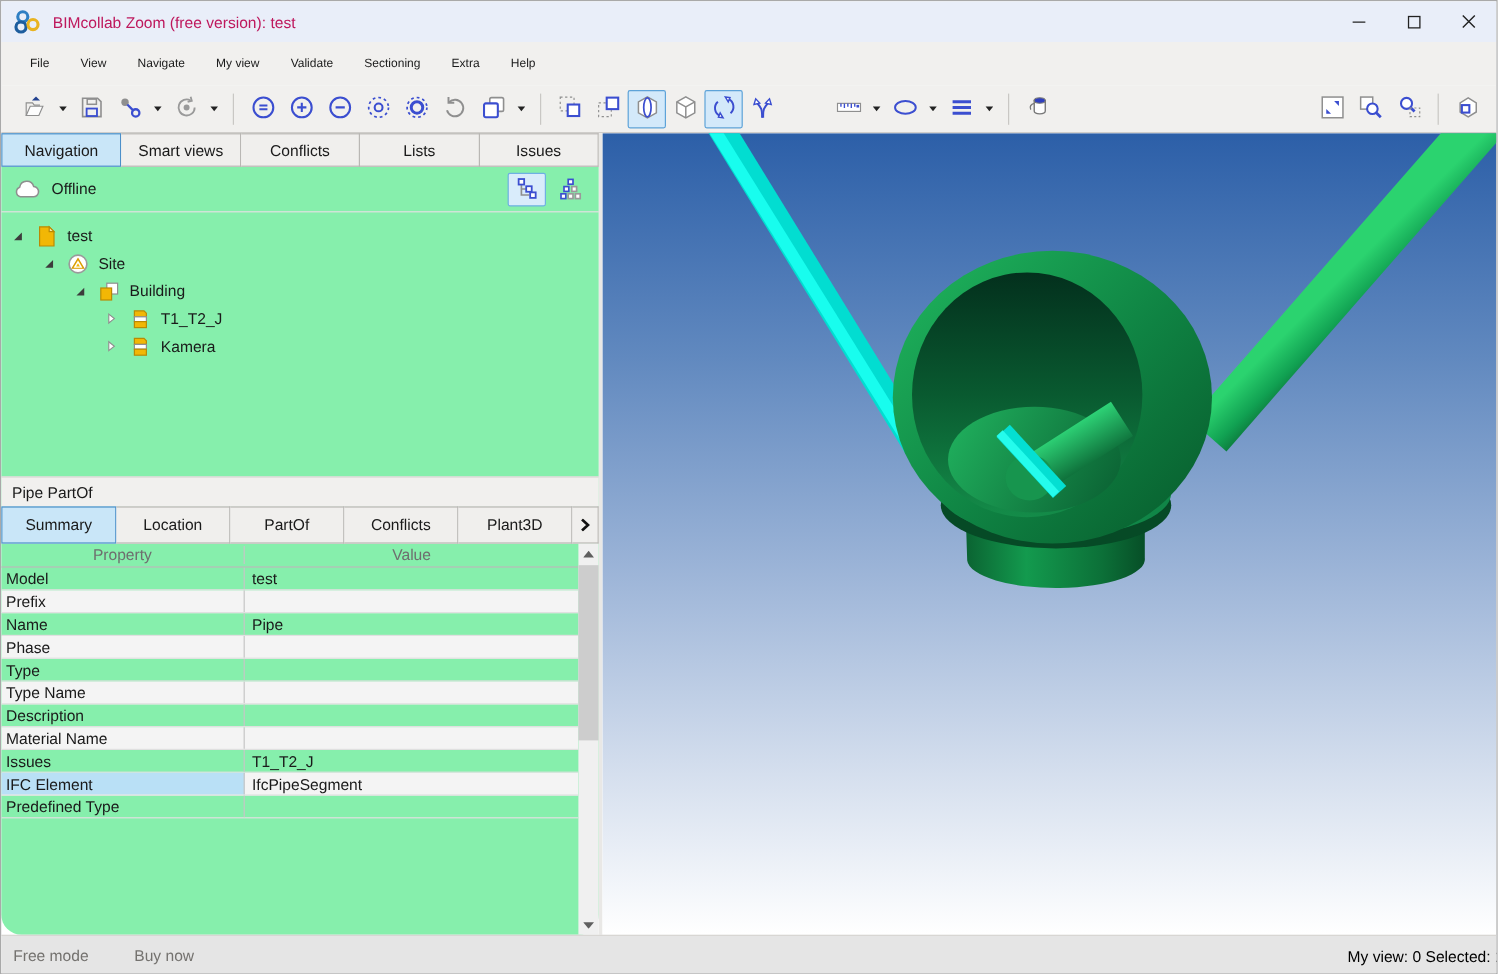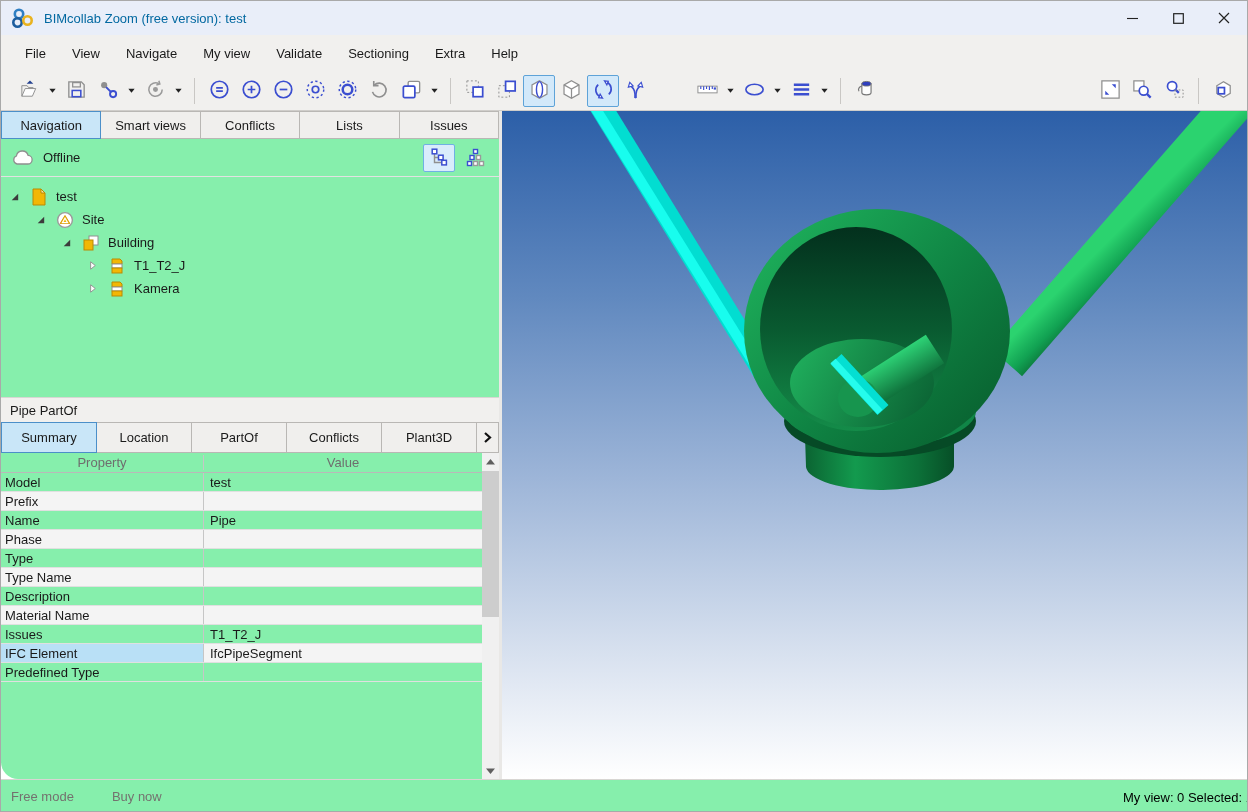--- a/index.html
+++ b/index.html
@@ -3,26 +3,26 @@
 <meta charset="utf-8">
 <style>
   * { box-sizing: border-box; margin: 0; padding: 0; }
   html,body { width:1248px; height:812px; overflow:hidden; }
   body { font-family:"Liberation Sans", sans-serif; font-size:13px; color:#1a1a1a;
          background:#fff; border:1px solid #a9a9a9; position:relative; }
 
   
   .titlebar { height:34px; background:#e9eef9; display:flex; align-items:center; padding-left:10px; }
   .logo { width:24px; height:24px; margin-right:9px; flex:0 0 auto; }
-  .title-text { font-size:13px; color:#0369a1; }
+  .title-text { font-size:13px; color:#be185d; }
   .win-controls { margin-left:auto; display:flex; height:34px; }
   .win-btn { width:46px; height:34px; display:flex; align-items:center; justify-content:center; }
 
   
-  .menubar { height:36px; background:#f1f0ee; display:flex; align-items:center; padding-left:11px; font-size:13px; }
+  .menubar { height:36px; background:#f1f0ee; display:flex; align-items:center; padding-left:11px; font-size:10px; }
   .menu-item { padding:6px 13px; cursor:default; }
 
   
   .toolbar { height:40px; background:#f1f0ee; border-bottom:1px solid #cfcdca; display:flex; align-items:center; padding:0 8px 0 12px; }
   .tb { width:32px; height:32px; display:flex; align-items:center; justify-content:center; border:1px solid transparent; border-radius:2px; flex:0 0 auto; }
   .tb.active { background:#d3e9fa; border-color:#5ea3d8; }
   .caret { width:15px; height:32px; display:flex; align-items:center; justify-content:center; flex:0 0 auto; }
   .sep { width:1px; height:26px; background:#c9c7c4; margin:0 8px; flex:0 0 auto; }
   .gap { width:40px; flex:0 0 auto; }
   .spacer { flex:1; }
@@ -67,21 +67,21 @@
   .trow .tp { width:203px; padding-left:4px; border-right:1px solid #c6c6c6; height:100%; display:flex; align-items:center; }
   .trow .tv { flex:1; padding-left:6px; height:100%; display:flex; align-items:center; }
   .trow.selected .tp { background:#b9e0f6; }
 
   .scrollbar { width:17px; background:#f0f0f0; display:flex; flex-direction:column; flex:0 0 auto; }
   .sb-arrow { height:17px; display:flex; align-items:center; justify-content:center; flex:0 0 auto; }
   .sb-thumb { background:#cdcdcd; height:146px; margin:1px 0; flex:0 0 auto; }
   .sb-track { flex:1; }
 
   
-  .statusbar { height:34px; background:#86efac; border-top:1px solid #d8d6d3; display:flex; align-items:center; padding-left:10px; position:relative; font-size:13px; color:#74726f; }
+  .statusbar { height:34px; background:#e5e5e5; border-top:1px solid #d8d6d3; display:flex; align-items:center; padding-left:10px; position:relative; font-size:13px; color:#74726f; }
   .status-left-item { margin-right:38px; }
   .status-right { position:absolute; right:-6px; top:0; height:34px; display:flex; align-items:center; color:#000; white-space:nowrap; }
 </style>
 </head>
 <body>
 
 <div class="titlebar">
   <svg class="logo" viewBox="0 0 24 24">
     <circle cx="8" cy="8" r="4.2" fill="none" stroke="#2f7fc3" stroke-width="2.6"></circle>
     <circle cx="6.5" cy="16.5" r="4.2" fill="none" stroke="#1d5d9e" stroke-width="2.6"></circle>

